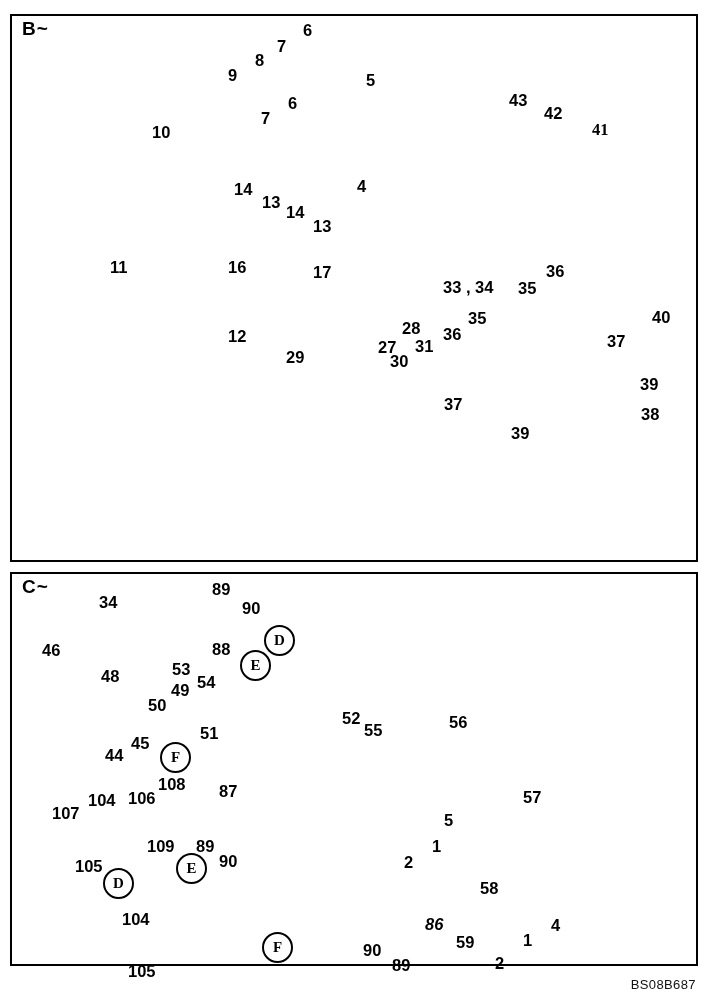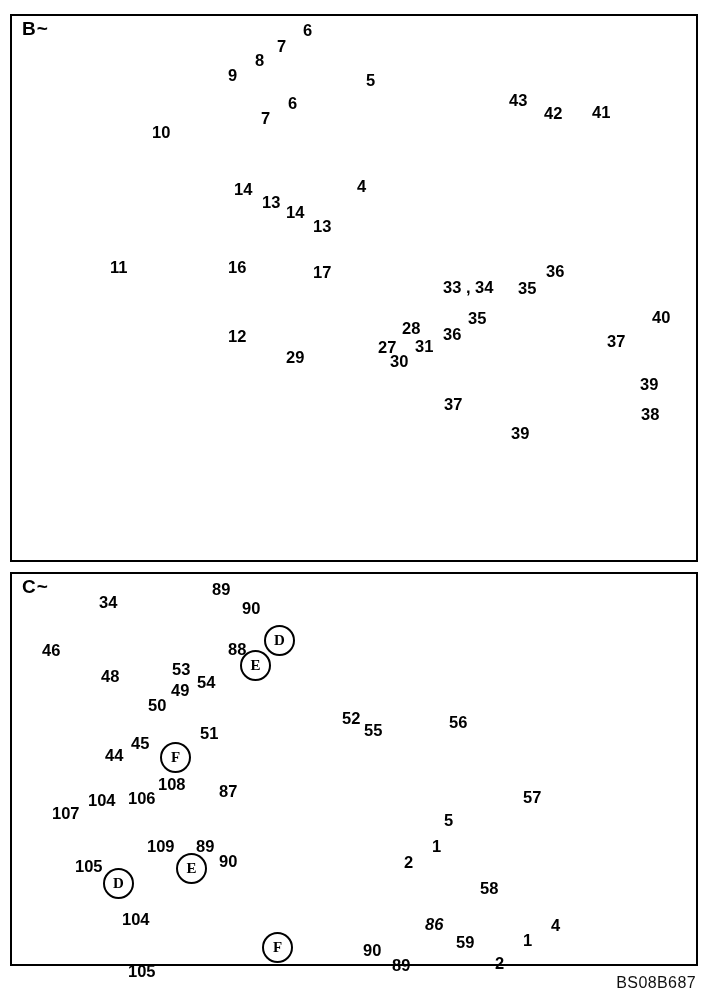--- a/index.html
+++ b/index.html
@@ -15,21 +15,21 @@
   #tag-b{left:22px;top:18px;}
   #tag-c{left:22px;top:576px;}
 
   .lbl{position:absolute;font-size:16.5px;font-weight:bold;color:#000;
        font-family:"Liberation Sans",sans-serif;line-height:1;white-space:nowrap;}
 
   .circ{position:absolute;width:27px;height:27px;border:2.3px solid #000;
         border-radius:50%;display:flex;align-items:center;justify-content:center;
         font-size:15px;font-weight:bold;background:#fff;font-family:"Liberation Serif",serif;}
 
-  #code{position:absolute;right:12px;bottom:8px;font-size:16px;font-weight:normal;
+  #code{position:absolute;right:12px;bottom:8px;font-size:13px;font-weight:normal;
         letter-spacing:.4px;color:#111;font-family:"Liberation Sans",sans-serif;}
 
   svg.art{position:absolute;left:0;top:0;width:708px;height:1000px;
           pointer-events:none;overflow:visible;}
   .s1{fill:none;stroke:#000;stroke-width:1.6;stroke-linecap:round;stroke-linejoin:round;}
   .s2{fill:none;stroke:#000;stroke-width:1.1;stroke-linecap:round;stroke-linejoin:round;}
   .sl{fill:none;stroke:#000;stroke-width:1.4;stroke-linecap:round;}
   .dash{fill:none;stroke:#000;stroke-width:1.3;stroke-dasharray:16 5 2.5 5;stroke-linecap:round;}
   .dash2{fill:none;stroke:#000;stroke-width:1.2;stroke-dasharray:9 5;stroke-linecap:round;}
   .fillw{fill:#fff;stroke:#000;stroke-width:1.5;stroke-linejoin:round;}
@@ -588,21 +588,21 @@
   <div id="callouts-b">
       <div class="lbl" style="left: 303px; top: 22px;">6</div>
       <div class="lbl" style="left: 277px; top: 38px;">7</div>
       <div class="lbl" style="left: 255px; top: 52px;">8</div>
       <div class="lbl" style="left: 228px; top: 67px;">9</div>
       <div class="lbl" style="left: 366px; top: 72px;">5</div>
       <div class="lbl" style="left: 288px; top: 95px;">6</div>
       <div class="lbl" style="left: 261px; top: 110px;">7</div>
       <div class="lbl" style="left: 509px; top: 92px;">43</div>
       <div class="lbl" style="left: 544px; top: 105px;">42</div>
-      <div class="lbl" style="left: 592px; top: 104px;">41</div>
+      <div class="lbl" style="left: 592px; top: 122px; font-family: Liberation Serif, serif;">41</div>
       <div class="lbl" style="left: 152px; top: 124px;">10</div>
       <div class="lbl" style="left: 357px; top: 178px;">4</div>
       <div class="lbl" style="left: 234px; top: 181px;">14</div>
       <div class="lbl" style="left: 262px; top: 194px;">13</div>
       <div class="lbl" style="left: 286px; top: 204px;">14</div>
       <div class="lbl" style="left: 313px; top: 218px;">13</div>
       <div class="lbl" style="left: 110px; top: 259px;">11</div>
       <div class="lbl" style="left: 213px; top: 259px; margin-left: 15px;">16</div>
       <div class="lbl" style="left: 313px; top: 264px;">17</div>
       <div class="lbl" style="left: 443px; top: 279px;">33 , 34</div>
@@ -620,21 +620,21 @@
       <div class="lbl" style="left: 286px; top: 349px;">29</div>
       <div class="lbl" style="left: 640px; top: 376px;">39</div>
       <div class="lbl" style="left: 641px; top: 406px;">38</div>
       <div class="lbl" style="left: 444px; top: 396px;">37</div>
       <div class="lbl" style="left: 511px; top: 425px;">39</div>
     </div>
   <div id="callouts-c">
       <div class="lbl" style="left: 212px; top: 581px;">89</div>
       <div class="lbl" style="left: 242px; top: 600px;">90</div>
       <div class="lbl" style="left: 99px; top: 594px;">34</div>
-      <div class="lbl" style="left: 228px; top: 641px;">88</div>
+      <div class="lbl" style="left: 212px; top: 641px;">88</div>
       <div class="lbl" style="left: 42px; top: 642px; text-align: center;">46</div>
       <div class="lbl" style="left: 101px; top: 668px;">48</div>
       <div class="lbl" style="left: 172px; top: 661px;">53</div>
       <div class="lbl" style="left: 127px; top: 682px; margin-left: 44px;">49</div>
       <div class="lbl" style="left: 197px; top: 674px;">54</div>
       <div class="lbl" style="left: 148px; top: 697px;">50</div>
       <div class="lbl" style="left: 200px; top: 725px;">51</div>
       <div class="lbl" style="left: 342px; top: 710px;">52</div>
       <div class="lbl" style="left: 364px; top: 722px;">55</div>
       <div class="lbl" style="left: 449px; top: 714px;">56</div>

